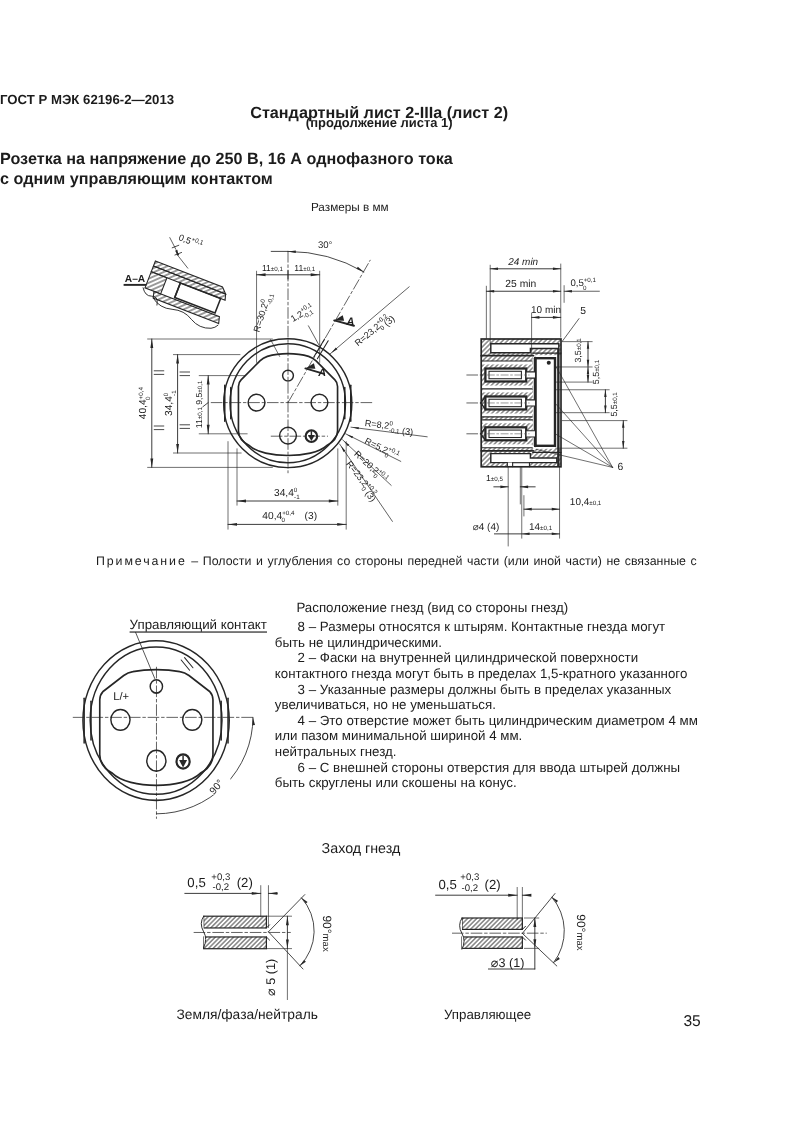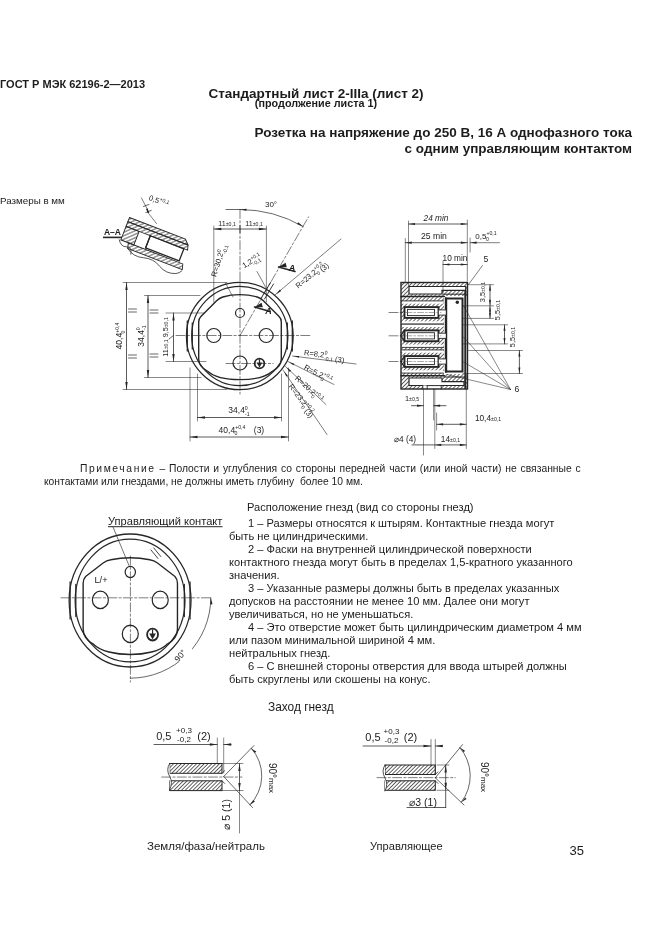--- a/index.html
+++ b/index.html
@@ -1,36 +1,33 @@
 <!DOCTYPE html>
 <html><head><meta charset="utf-8"><style>
 html,body{margin:0;padding:0;background:#fff}
 body{width:661px;height:935px;position:relative;font-family:"Liberation Sans",sans-serif;color:#1c1c1c;overflow:hidden}
 .abs{position:absolute}
 </style></head><body>
 <div class="abs" style="top:78px;left:0;width:644px;font:bold 11px 'Liberation Sans',sans-serif">ГОСТ Р МЭК 62196-2—2013</div>
 <div class="abs" style="top:85.5px;left:0;width:632px;text-align:center;font:bold 13.5px 'Liberation Sans',sans-serif">Стандартный лист 2-IIIa (лист 2)</div>
 <div class="abs" style="top:97px;left:0;width:632px;text-align:center;font:bold 10.8px 'Liberation Sans',sans-serif">(продолжение листа 1)</div>
-<div class="abs" style="top:124.5px;left:0;width:632px;text-align:right;font:bold 13.5px 'Liberation Sans',sans-serif;line-height:16.6px">Розетка на напряжение до 250 В, 16 А однофазного тока<br>с одним управляющим контактом</div>
-<div class="abs" style="top:195px;left:0;width:583px;text-align:left;font:9.8px 'Liberation Sans',sans-serif">Размеры в мм</div>
+<div class="abs" style="top:124.5px;left:0;width:632px;text-align:left;font:bold 13.5px 'Liberation Sans',sans-serif;line-height:16.6px">Розетка на напряжение до 250 В, 16 А однофазного тока<br>с одним управляющим контактом</div>
+<div class="abs" style="top:168px;left:0;width:583px;text-align:center;font:9.8px 'Liberation Sans',sans-serif">Размеры в мм</div>
 
 <div class="abs" style="top:462px;left:44px;width:540px;font:10.3px 'Liberation Sans',sans-serif;line-height:13.3px">
 <div style="white-space:nowrap"><span style="display:inline-block;width:36px"></span><span style="letter-spacing:1.6px">Примечание</span><span id="n1" style="word-spacing:1px">&nbsp;– Полости и углубления со стороны передней части (или иной части) не связанные с</span></div>
-<div style="white-space:nowrap">контактами или гнездами, не должны иметь глубину&nbsp; более 10 мм.</div>
 </div>
 
 <div class="abs" style="top:501px;left:247px;font:11.1px 'Liberation Sans',sans-serif">Расположение гнезд (вид со стороны гнезд)</div>
 <div class="abs" style="top:516.5px;left:229px;font:11.1px 'Liberation Sans',sans-serif;line-height:13.05px">
-<div style="padding-left:19px">1 – Размеры относятся к штырям. Контактные гнезда могут</div>
+<div style="padding-left:19px">8 – Размеры относятся к штырям. Контактные гнезда могут</div>
 <div>быть не цилиндрическими.</div>
 <div style="padding-left:19px">2 – Фаски на внутренней цилиндрической поверхности</div>
 <div>контактного гнезда могут быть в пределах 1,5-кратного указанного</div>
-<div>значения.</div>
 <div style="padding-left:19px">3 – Указанные размеры должны быть в пределах указанных</div>
-<div>допусков на расстоянии не менее 10 мм. Далее они могут</div>
 <div>увеличиваться, но не уменьшаться.</div>
 <div style="padding-left:19px">4 – Это отверстие может быть цилиндрическим диаметром 4 мм</div>
 <div>или пазом минимальной шириной 4 мм.</div>
 <div>нейтральных гнезд.</div>
 <div style="padding-left:19px">6 – С внешней стороны отверстия для ввода штырей должны</div>
 <div>быть скруглены или скошены на конус.</div>
 </div>
 
 <div class="abs" style="top:699.5px;left:268px;font:11.9px 'Liberation Sans',sans-serif">Заход гнезд</div>
 <div class="abs" style="top:515px;left:108px;font:11.1px 'Liberation Sans',sans-serif">Управляющий контакт</div>

